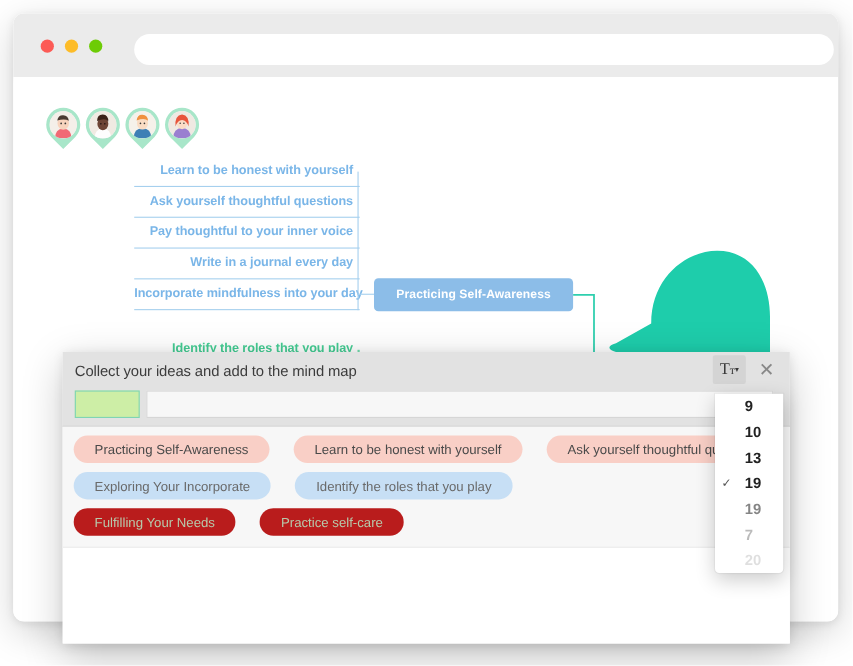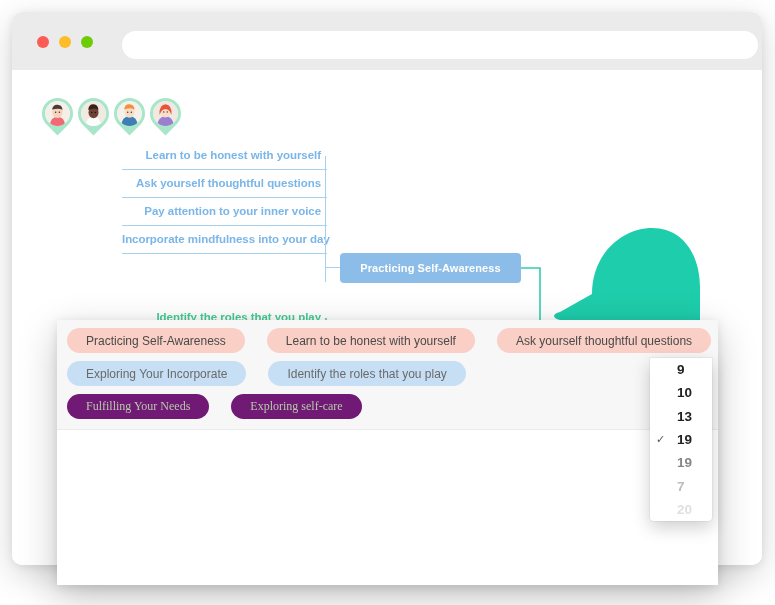--- a/index.html
+++ b/index.html
@@ -341,21 +341,21 @@
     display: flex;
     align-items: center;
     padding: 0 19px;
     font-size: 12px;
     white-space: nowrap;
     cursor: pointer;
     box-sizing: border-box;
   }
   .chip.pink { background: #f9cfc6; color: #4a4a4a; }
   .chip.blue { background: #c7dff5; color: #6a6a6a; }
-  .chip.green { background: #701a75; color: #b7c9ab; font-family: Liberation Serif, serif; }
+  .chip.green { background: #b91c1c; color: #b7c9ab; }
 
   
   .size-dropdown {
     position: absolute;
     left: 593px;
     top: 38px;
     width: 62px;
     height: 163px;
     background: #ffffff;
     border-radius: 0 0 4px 4px;
@@ -466,21 +466,24 @@
       </svg>
 
       <div class="branch-blue">
         <div class="leaf blue first-underline">
           <span class="leaf-text">Learn to be honest with yourself</span>
         </div>
         <div class="leaf blue">
           <span class="leaf-text">Ask yourself thoughtful questions</span>
         </div>
         <div class="leaf blue">
-          <span class="leaf-text">Pay attention to your inner voice</span>
+          <span class="leaf-text">Pay thoughtful to your inner voice</span>
+        </div>
+        <div class="leaf blue">
+          <span class="leaf-text">Write in a journal every day</span>
         </div>
         <div class="leaf blue">
           <span class="leaf-text">Incorporate mindfulness into your day</span>
         </div>
       </div>
       <div class="spine-blue"></div>
       <div class="spine-blue-connector"></div>
 
       <div class="node-blue">
         <span>Practicing Self-Awareness</span>
@@ -510,20 +513,37 @@
                    L40 72 Z" fill="#1ecdab"></path>
         </svg>
         <div class="head-label">Know Yourself</div>
       </div>
 
     </div>
   </div>
 
   <div class="dialog">
 
+    <div class="dialog-header">
+      <div class="dialog-title">Collect your ideas and add to the mind map</div>
+
+      <div class="header-actions">
+        <div class="format-btn">
+          <span class="glyph"><span>T</span><span class="small">т</span><span class="caret">▾</span></span>
+        </div>
+        <div class="close-btn">
+          <span>✕</span>
+        </div>
+      </div>
+
+      <div class="input-row">
+        <div class="color-swatch"></div>
+        <input class="idea-input" type="text" value="" placeholder="" style="">
+      </div>
+    </div>
 
     <div class="dialog-body">
       <div class="chips-area">
 
         <div class="chip-row">
           <div class="chip pink">
             <span>Practicing Self-Awareness</span>
           </div>
           <div class="chip pink">
             <span>Learn to be honest with yourself</span>
@@ -540,21 +560,21 @@
           <div class="chip blue">
             <span>Identify the roles that you play</span>
           </div>
         </div>
 
         <div class="chip-row">
           <div class="chip green">
             <span>Fulfilling Your Needs</span>
           </div>
           <div class="chip green">
-            <span>Exploring self-care</span>
+            <span>Practice self-care</span>
           </div>
         </div>
 
       </div>
     </div>
 
     <div class="size-dropdown">
       <div class="size-item" style="opacity:1">
         <span class="val">9</span>
       </div>

